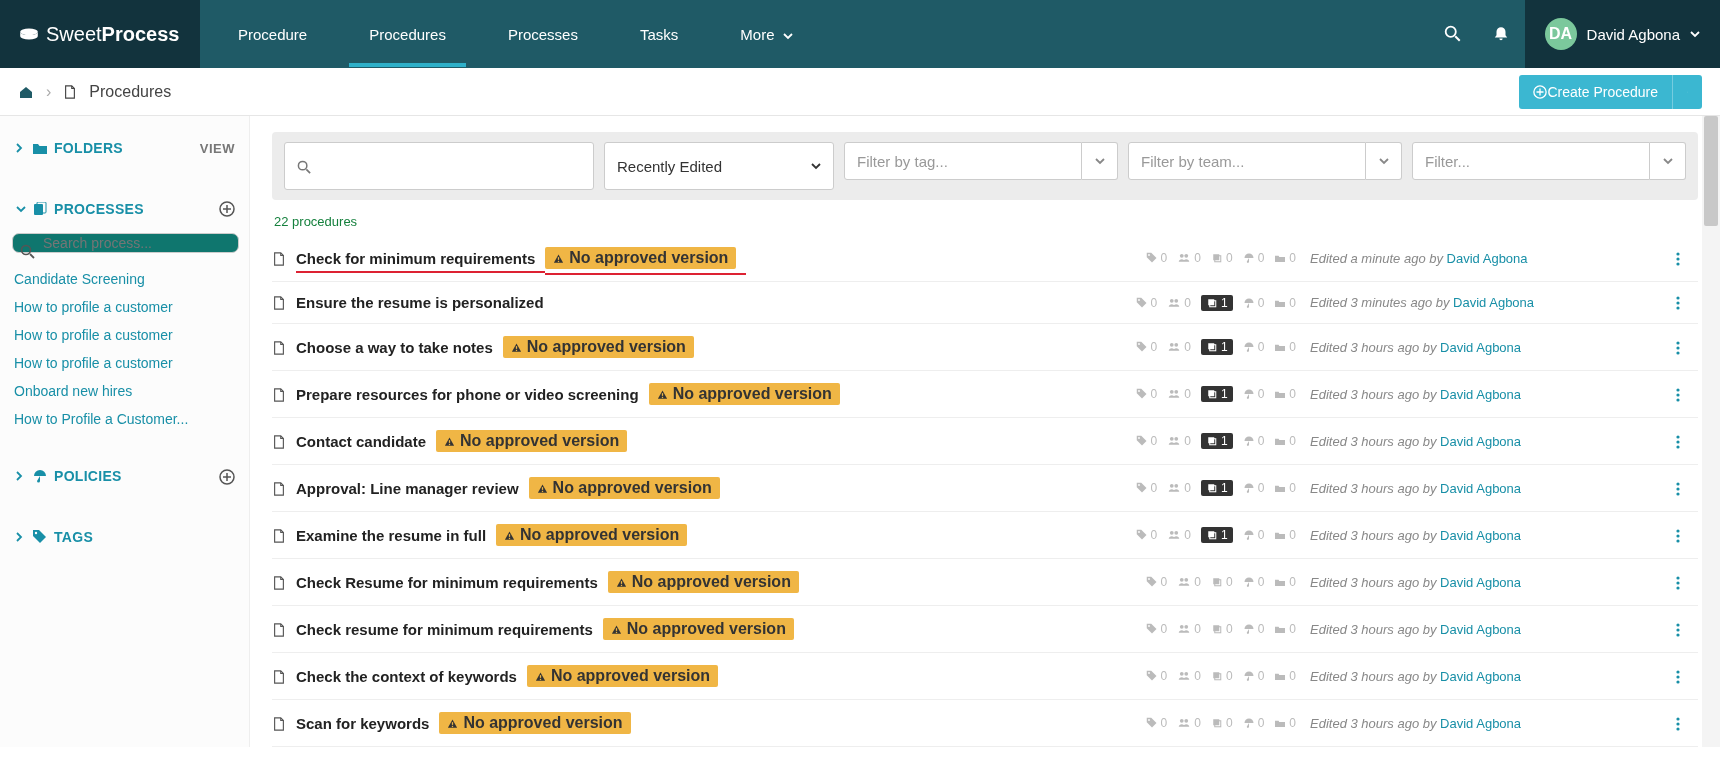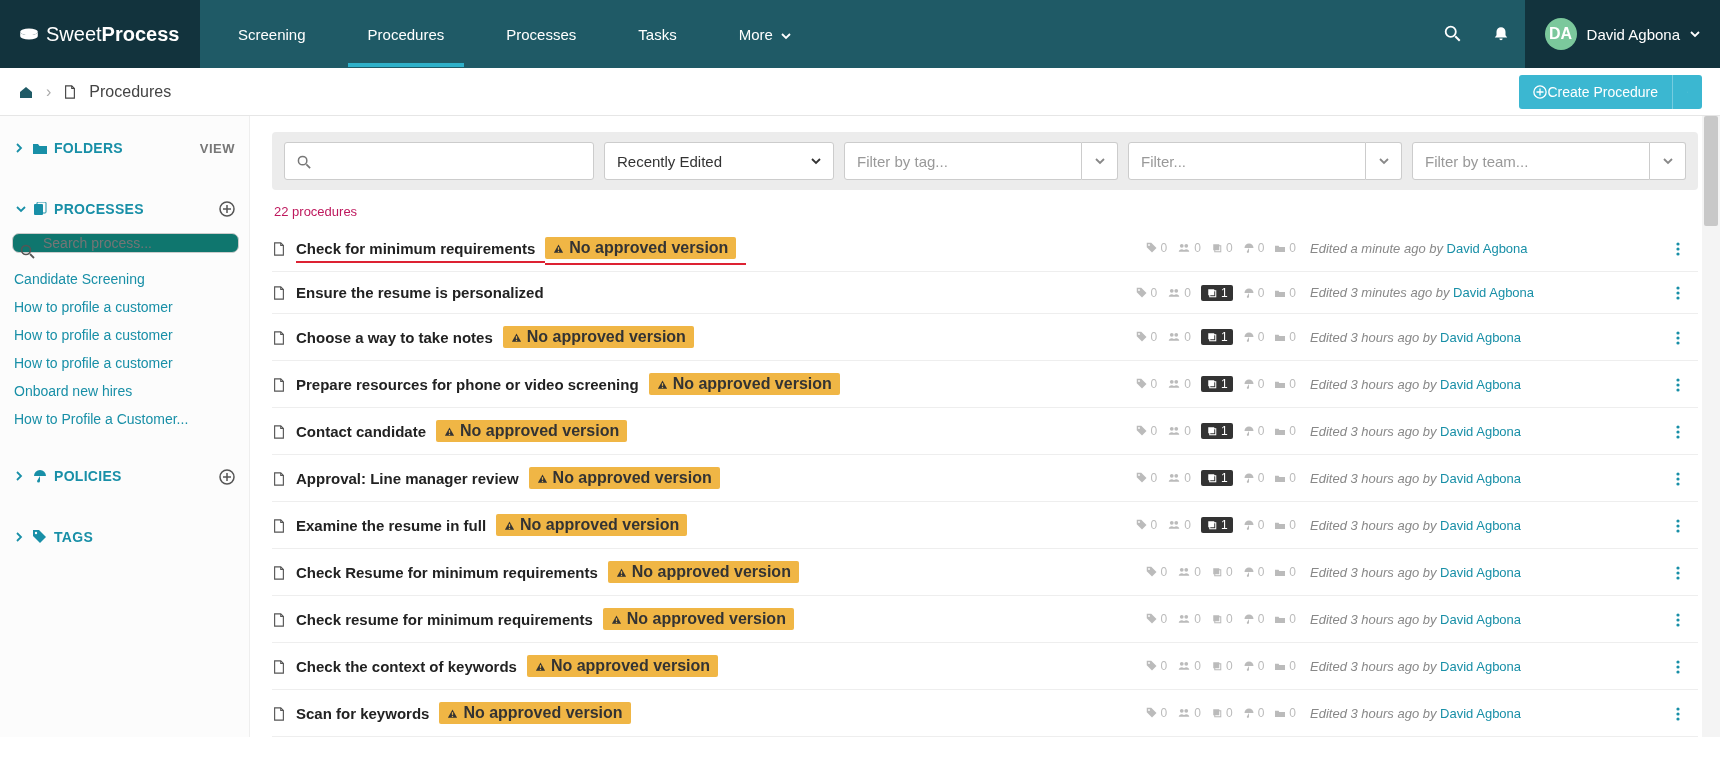--- a/index.html
+++ b/index.html
@@ -36,30 +36,30 @@
 .sidebar .section-row .plus-icon { color:#555; }
 .sidebar .search-box { margin:6px 0 12px; }
 .sidebar .search-box input { width:100%; height:20px; border:1px solid #ccc; border-radius:7px; padding:0 10px 0 30px; font-size:14px; background:#0f766e; }
 .sidebar .search-wrap { position:relative; }
 .sidebar .search-wrap .sicon { position:absolute; left:8px; top:9px; color:#555; }
 .sidebar .proc-list a { display:block; padding:6px 2px; color:#188fa7; font-size:14px; text-decoration:none; }
 .sidebar .gap { height:24px; }
 
 .main { flex:1; padding:16px 22px 0 22px; position:relative; }
 .filters { display:flex; gap:10px; background:#ececec; padding:10px 12px; border-radius:4px; }
-.filters .fbox { background:#fff; border:1px solid #ccc; border-radius:3px; height:38px; display:flex; align-items:center; padding:0 12px; font-size:15px; color:#666; }
+.filters .fbox { background:#fff; border:1px solid #ccc; border-radius:3px; height:48px; display:flex; align-items:center; padding:0 12px; font-size:15px; color:#666; }
 .filters .search-f { width:310px; color:#333; }
 .filters .search-f .sicon { color:#777; margin-right:8px; }
 .filters .sort-f { width:230px; justify-content:space-between; color:#333; }
 .filters .tag-f, .filters .team-f, .filters .status-f { flex:1; display:flex; }
 .filters .combo { flex:1; display:flex; }
 .filters .combo .main-part { flex:1; background:#fff; border:1px solid #ccc; border-radius:3px 0 0 3px; height:38px; display:flex; align-items:center; padding:0 12px; color:#999; font-size:15px; }
 .filters .combo .caret-part { width:36px; background:#fff; border:1px solid #ccc; border-left:none; border-radius:0 3px 3px 0; height:38px; display:flex; align-items:center; justify-content:center; color:#888; }
 
-.count-line { padding:14px 2px 6px; color:#be185d; font-size:13px; }
+.count-line { padding:14px 2px 6px; color:#15803d; font-size:13px; }
 
 .rows .row { display:flex; align-items:center; border-bottom:1px solid #eee; padding:12px 6px 12px 0; gap:14px; }
 .rows .title-col { display:flex; align-items:center; gap:10px; flex:1; min-width:0; }
 .rows .doc-ic { color:#555; flex-shrink:0; }
 .rows .proc-title { font-weight:700; color:#222; font-size:15px; white-space:nowrap; }
 .rows .badge { background:#f0b645; color:#333; font-size:16px; font-weight:700; padding:2px 8px; border-radius:2px; display:inline-flex; align-items:center; gap:5px; }
 .rows .badge svg { width:11px; height:11px; }
 .rows .stats { display:flex; gap:10px; align-items:center; color:#bbb; font-size:12px; min-width:210px; justify-content:flex-end; }
 .rows .stat { display:flex; align-items:center; gap:3px; }
 .rows .stat.dark { background:#333; color:#fff; padding:1px 5px; border-radius:2px; }
@@ -149,21 +149,21 @@
 </svg>
 
 <div class="topnav">
   <div class="logo-block">
     <svg width="22" height="22" viewBox="0 0 20 14">
         <use href="#i-cup"></use>
       </svg>
     <span class="logo-text"><span>Sweet</span><b>Process</b></span>
   </div>
   <div class="nav-items">
-    <div class="nav-item">Screening</div>
+    <div class="nav-item">Procedure</div>
     <div class="nav-item active">Procedures</div>
     <div class="nav-item">Processes</div>
     <div class="nav-item">Tasks</div>
     <div class="nav-item">
       <span>More</span>&nbsp;&nbsp;<svg class="chev" viewBox="0 0 10 6">
           <use href="#i-chev-d"></use>
         </svg>
     </div>
   </div>
   <div class="nav-right">
@@ -305,36 +305,36 @@
           </svg>
       </div>
       <div class="combo tag-f">
         <div class="main-part">Filter by tag...</div>
         <div class="caret-part">
             <svg class="chev" viewBox="0 0 10 6">
               <use href="#i-chev-d"></use>
             </svg>
           </div>
       </div>
+      <div class="combo team-f">
+        <div class="main-part">Filter by team...</div>
+        <div class="caret-part">
+            <svg class="chev" viewBox="0 0 10 6">
+              <use href="#i-chev-d"></use>
+            </svg>
+          </div>
+      </div>
       <div class="combo status-f">
         <div class="main-part">Filter...</div>
         <div class="caret-part">
             <svg class="chev" viewBox="0 0 10 6">
               <use href="#i-chev-d"></use>
             </svg>
           </div>
       </div>
-      <div class="combo team-f">
-        <div class="main-part">Filter by team...</div>
-        <div class="caret-part">
-            <svg class="chev" viewBox="0 0 10 6">
-              <use href="#i-chev-d"></use>
-            </svg>
-          </div>
-      </div>
     </div>
 
     <div class="count-line">22 procedures</div>
 
     <div class="rows" id="rows">
   <div class="row">
     <div class="title-col">
       <span class="doc-ic"><svg width="14" height="16" viewBox="0 0 16 16">
                 <use href="#i-doc"></use>
               </svg></span>

